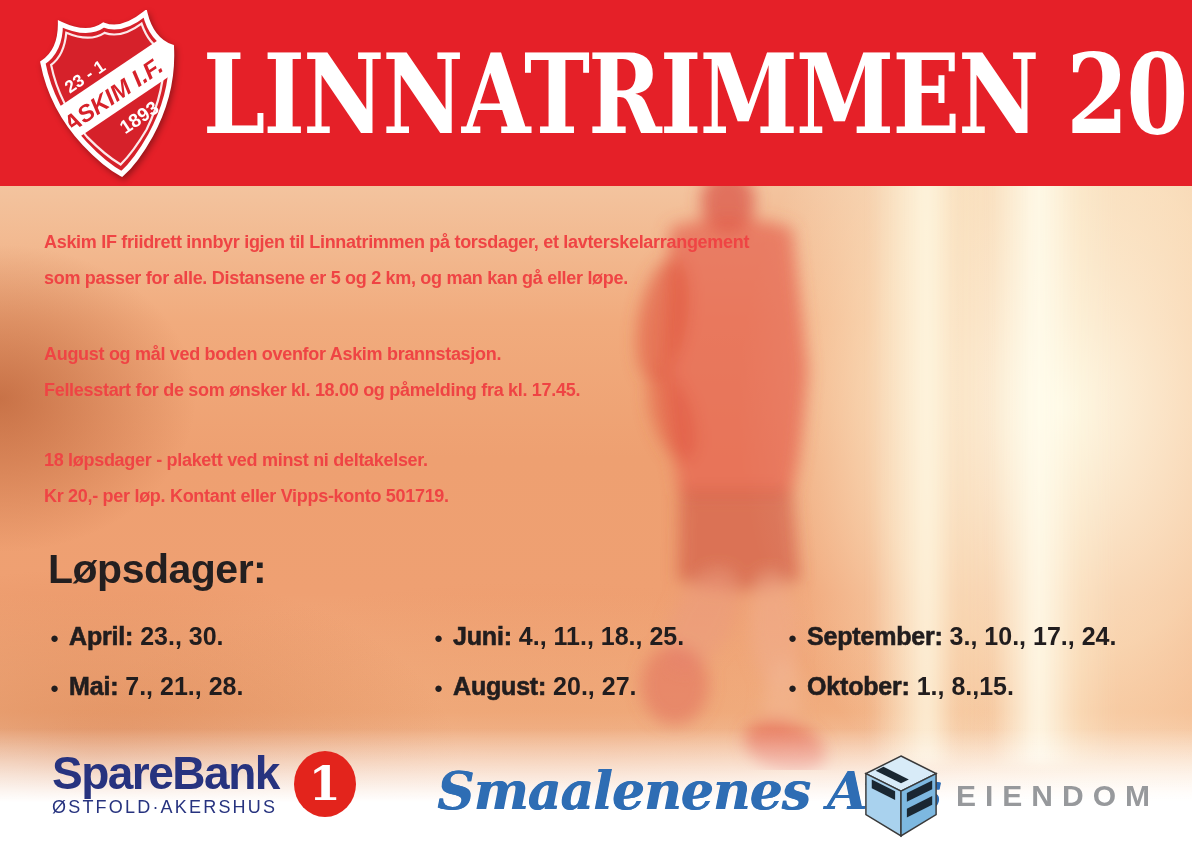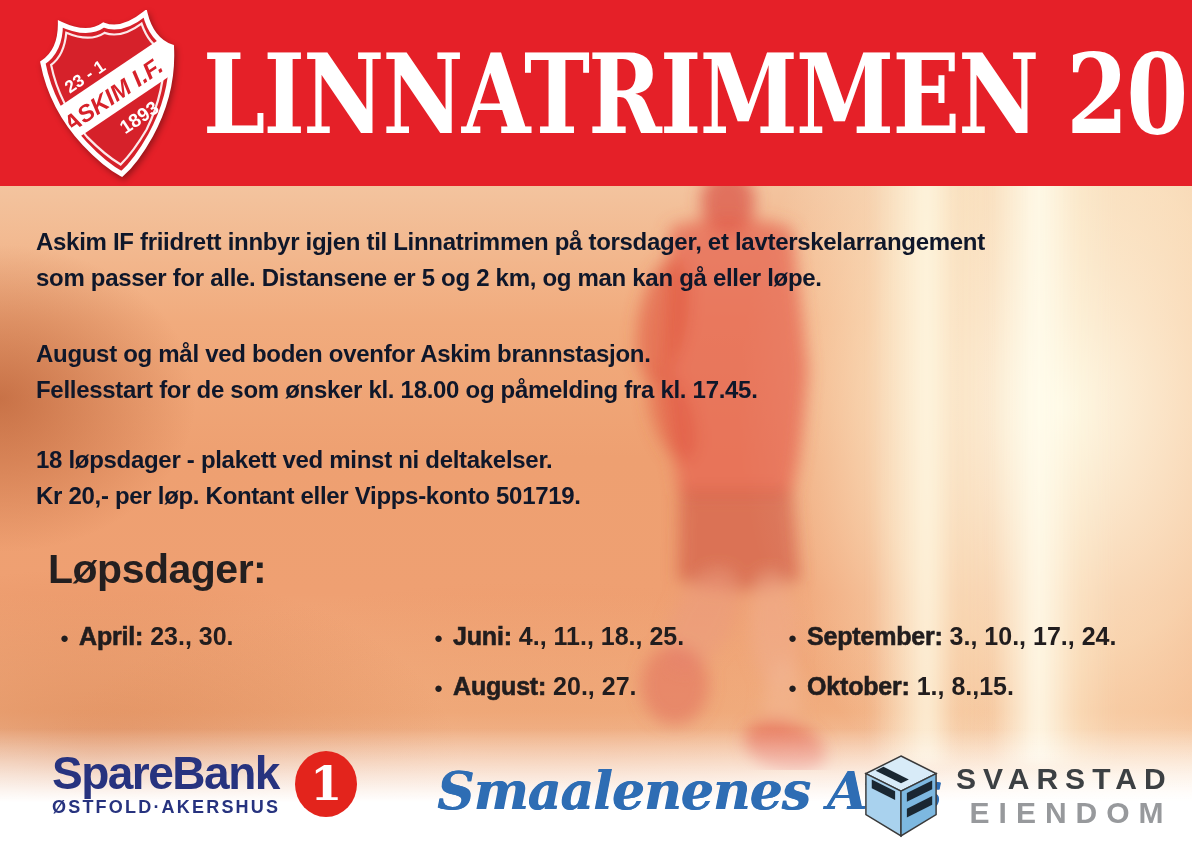--- a/index.html
+++ b/index.html
@@ -38,45 +38,45 @@
   .club-badge{position:absolute;left:33px;top:10px;filter:drop-shadow(2px 3px 3px rgba(0,0,0,0.35));}
   .poster-title{
     position:absolute;left:203px;top:34px;width:975px;height:120px;
     color:#ffffff;font-family:"DejaVu Serif","Liberation Serif",serif;
     font-weight:bold;font-size:103px;line-height:112px;white-space:nowrap;
     transform:scaleX(0.86) scaleY(1.08);transform-origin:left top;
     letter-spacing:-2px;
   }
   
   .para{
-    position:absolute;left:36px;color:#0f172a;font-weight:bold;
-    font-size:24px;line-height:36px;white-space:nowrap;letter-spacing:-0.3px;
+    position:absolute;left:44px;color:#ef4444;font-weight:bold;
+    font-size:18px;line-height:36px;white-space:nowrap;letter-spacing:-0.3px;
   }
   .para-intro{top:224px;}
   .para-start{top:336px;}
   .para-info{top:442px;}
   .schedule-heading{
     position:absolute;left:48px;top:546px;color:#231f20;
     font-size:41px;font-weight:bold;letter-spacing:-0.5px;text-align:center;
   }
   
   .schedule-item{
     position:absolute;color:#211d1e;font-size:25px;white-space:nowrap;
   }
   .schedule-item .bullet{font-size:15px;vertical-align:2px;margin-right:10px;}
   .schedule-item .month{font-weight:bold;letter-spacing:-0.2px;-webkit-text-stroke:0.6px #211d1e;}
   .schedule-item .dates{font-weight:bold;margin-left:7px;}
-  .col1{left:60px;}  .col2{left:434px;}  .col3{left:788px;}
+  .col1{left:50px;}  .col2{left:434px;}  .col3{left:788px;}
   .row1{top:622px;}  .row2{top:672px;}
   
   .footer{position:absolute;left:0;bottom:0;width:100%;height:90px;}
   .sb-logo{position:absolute;left:52px;top:-8px;display:flex;align-items:center;gap:7px;}
   .sb-text{display:flex;flex-direction:column;}
   .sb-name{color:#27337f;font-size:46px;font-weight:bold;letter-spacing:-1.5px;line-height:46px;}
-  .sb-region{color:#27337f;font-size:18px;font-weight:bold;letter-spacing:2.2px;margin-top:1px;}
+  .sb-region{color:#27337f;font-size:18px;font-weight:normal;letter-spacing:2.2px;margin-top:1px;}
   .sb-badge{
     width:62px;height:66px;background:#e3241c;border-radius:50%;
     display:flex;align-items:center;justify-content:center;margin-left:8px;
     color:#fff;font-family:"DejaVu Serif",serif;font-weight:bold;font-size:46px;
   }
   .avis-logo{
     position:absolute;left:437px;top:2px;color:#2e6db4;
     font-family:"DejaVu Serif","Liberation Serif",serif;font-style:italic;font-weight:bold;
     font-size:52px;letter-spacing:-1px;white-space:nowrap;
     text-shadow:0.6px 0 #2e6db4;
@@ -150,20 +150,23 @@
   <div class="para para-info">
     <div>18 løpsdager - plakett ved minst ni deltakelser.</div>
     <div>Kr  20,- per løp. Kontant eller Vipps-konto 501719.</div>
   </div>
 
   <div class="schedule-heading">Løpsdager:</div>
 
   <div class="schedule-item col1 row1">
     <span class="bullet">●</span><span class="month">April:</span><span class="dates">23., 30.</span>
   </div>
+  <div class="schedule-item col1 row2">
+    <span class="bullet">●</span><span class="month">Mai:</span><span class="dates">7., 21., 28.</span>
+  </div>
   <div class="schedule-item col2 row1">
     <span class="bullet">●</span><span class="month">Juni:</span><span class="dates">4., 11., 18., 25.</span>
   </div>
   <div class="schedule-item col2 row2">
     <span class="bullet">●</span><span class="month">August:</span><span class="dates">20., 27.</span>
   </div>
   <div class="schedule-item col3 row1">
     <span class="bullet">●</span><span class="month">September:</span><span class="dates">3., 10., 17., 24.</span>
   </div>
   <div class="schedule-item col3 row2">
@@ -186,19 +189,18 @@
       <svg width="78" height="84" viewBox="0 0 80 86">
         <polygon points="40,2 76,20 40,38 4,20" fill="#d8ebf8" stroke="#3a3a3a" stroke-width="1.5"></polygon>
         <polygon points="4,20 40,38 40,84 4,62" fill="#a9d2ee" stroke="#3a3a3a" stroke-width="1.5"></polygon>
         <polygon points="76,20 76,62 40,84 40,38" fill="#7db8e0" stroke="#3a3a3a" stroke-width="1.5"></polygon>
         <polygon points="46,40 72,27 72,36 46,49" fill="#1a2732"></polygon>
         <polygon points="46,56 72,43 72,52 46,65" fill="#1a2732"></polygon>
         <polygon points="10,26 34,38 34,47 10,35" fill="#1a2732"></polygon>
         <polygon points="22,13 48,26 40,30 14,17" fill="#1a2732"></polygon>
       </svg>
       <div class="sv-text">
-        <span class="sv-name">SVARSTAD</span>
         <span class="sv-division">EIENDOM</span>
       </div>
     </div>
 
   </div>
 </div>
 
 </body></html>

